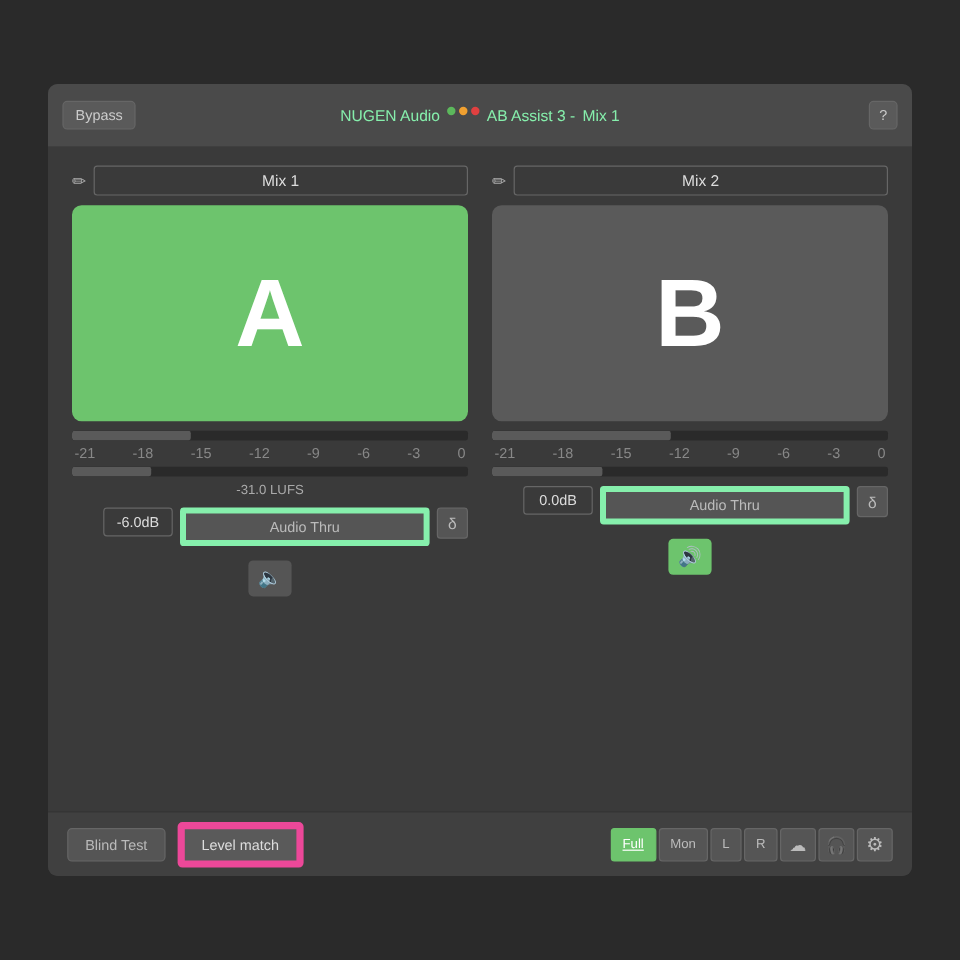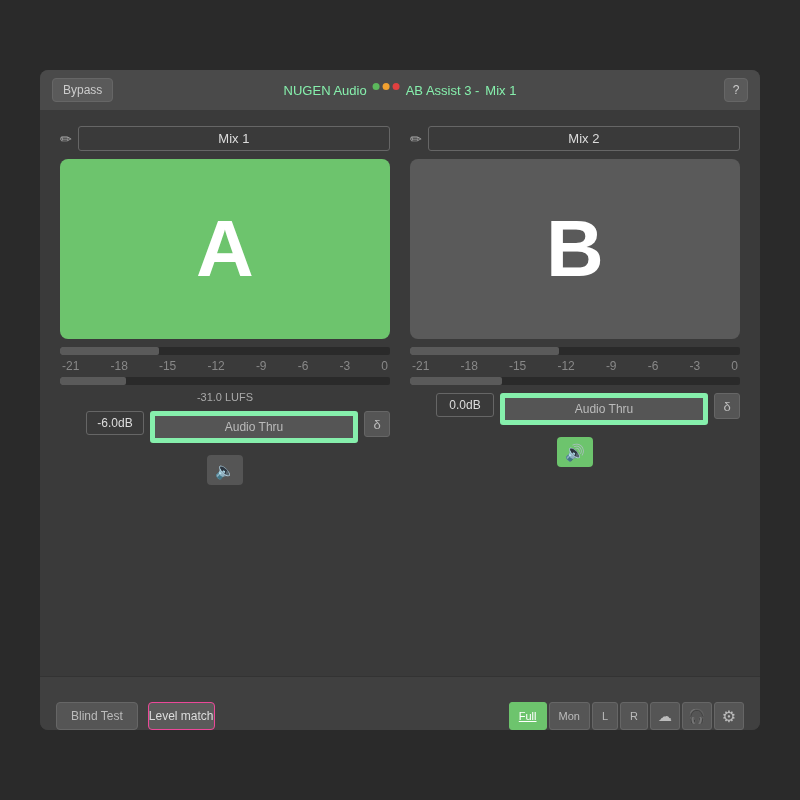--- a/index.html
+++ b/index.html
@@ -17,21 +17,21 @@
       height: 660px;
       background: #3a3a3a;
       border-radius: 8px;
       overflow: hidden;
       display: flex;
       flex-direction: column;
     }
     
     .header {
       background: #4a4a4a;
-      height: 40px;
+      height: 52px;
       display: flex;
       align-items: center;
       padding: 0 12px;
       position: relative;
     }
     .bypass-btn {
       background: #5a5a5a;
       color: #ccc;
       border: 1px solid #666;
       border-radius: 4px;
@@ -214,40 +214,40 @@
     }
     .speaker-btn-active {
       background: #6dc46d;
       color: white;
     }
     
     .bottom-bar {
       background: #404040;
       height: 54px;
       display: flex;
-      align-items: flex-end;
+      align-items: center;
       padding: 0 16px;
       gap: 10px;
       border-top: 1px solid #333;
     }
     .blind-test-btn {
       background: #555;
       color: #bbb;
       border: 1px solid #666;
       border-radius: 4px;
       padding: 6px 14px;
       font-size: 12px;
       cursor: pointer;
     }
     .level-match-btn {
       background: #5a5a5a;
       color: #ddd;
-      border: 1px solid #ec4899;
+      border: 6px solid #ec4899;
       border-radius: 4px;
-      padding: 6px 0;
+      padding: 6px 14px;
       font-size: 12px;
       cursor: pointer;
     }
     .monitor-btns {
       display: flex;
       margin-left: auto;
       gap: 2px;
     }
     .mon-btn {
       background: #555;

